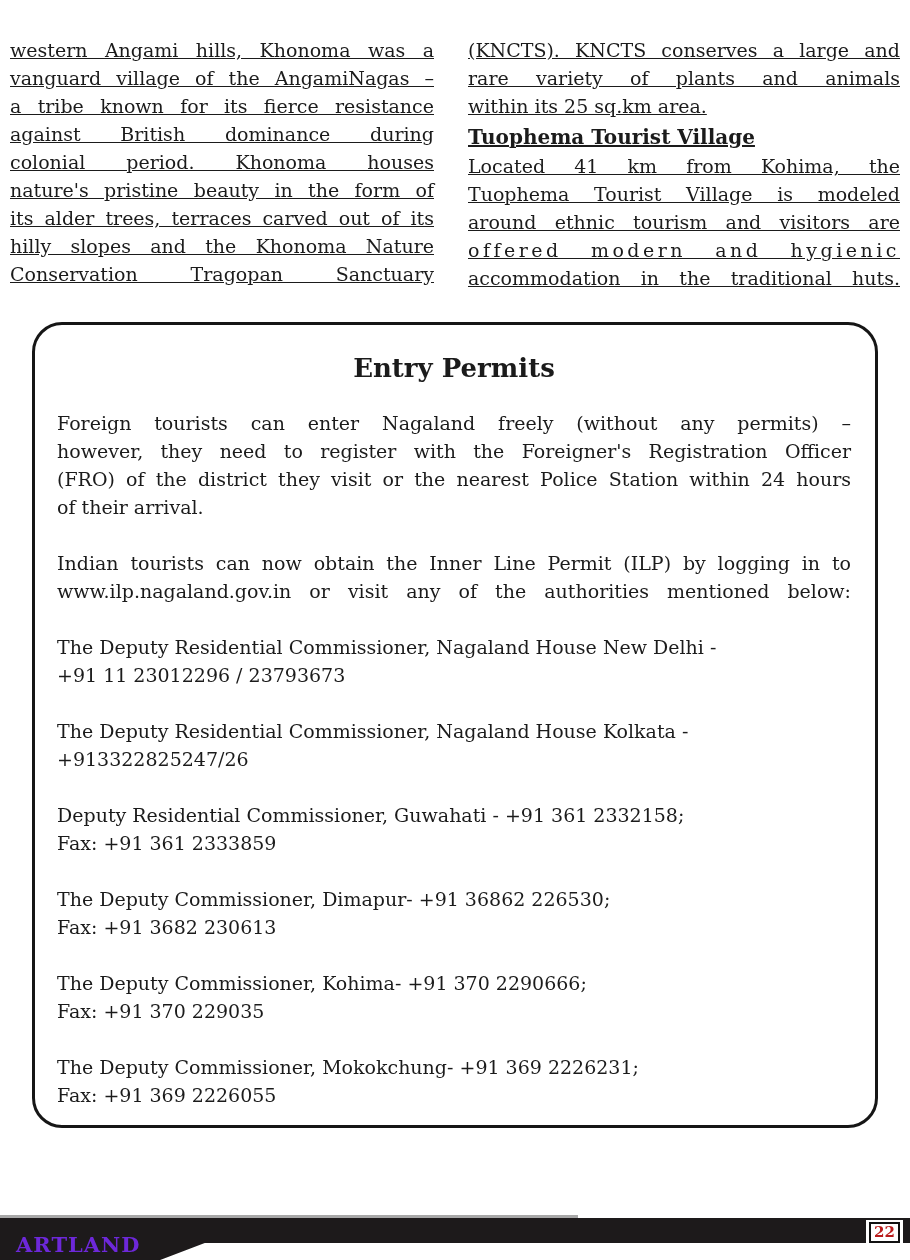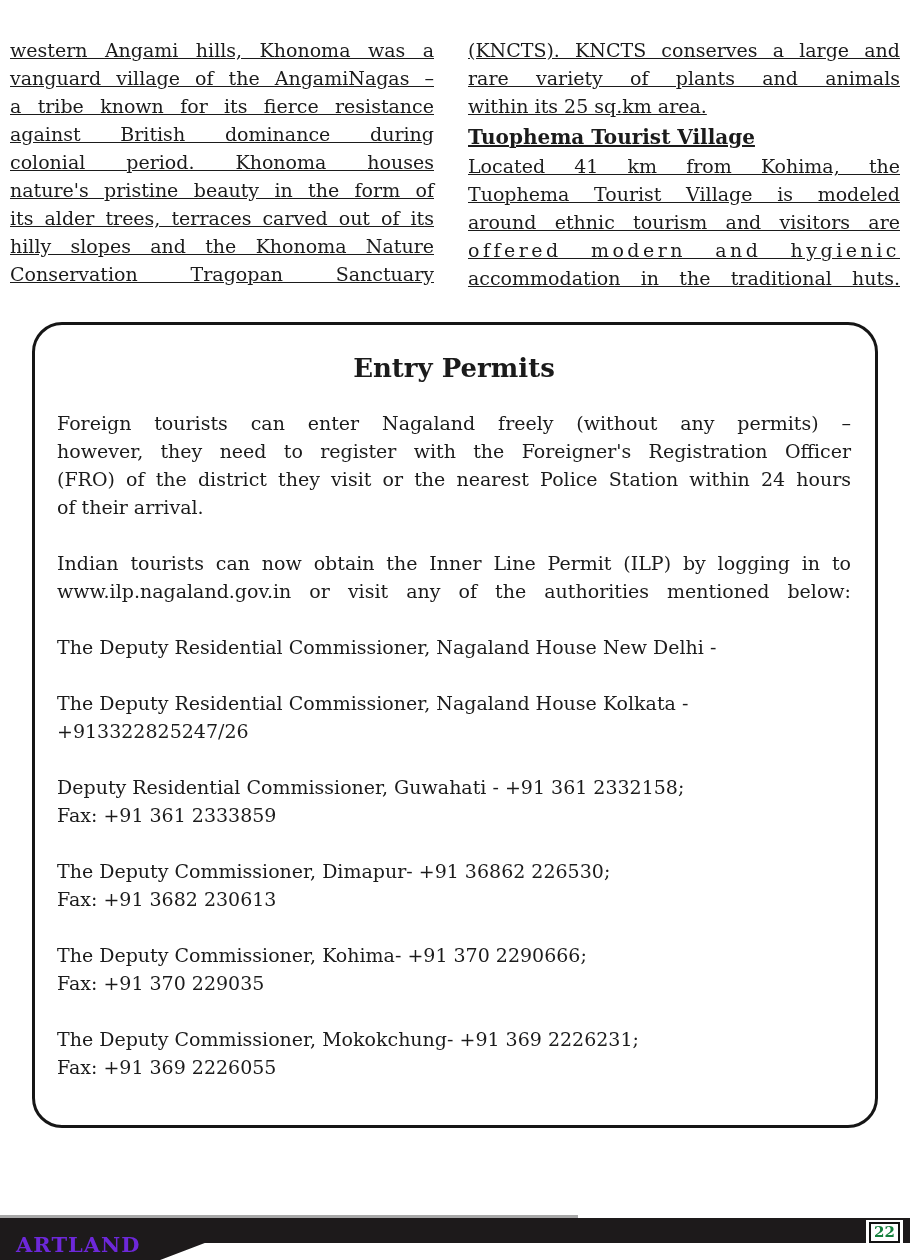--- a/index.html
+++ b/index.html
@@ -46,21 +46,21 @@
     position:absolute; left:16px; top:1234px; color:#6d28d9;
     font-weight:bold; font-size:21px; letter-spacing:1px; line-height:22px;
   }
   .page-badge {
     position:absolute; left:866px; top:1220px; width:37px; height:25px;
     background:#ffffff; display:flex; align-items:center; justify-content:center;
     box-sizing:border-box; padding:2px;
   }
   .page-badge-inner {
     border:2px solid #111111; font-weight:bold; font-size:15px; line-height:17px;
-    padding:0 3px; color:#15803d;text-align:center;
+    padding:0 3px; color:#b91c1c;text-align:center;
   }
 </style>
 </head>
 <body>
 
 <div class="page">
 
   <div class="col col-left">
     <div class="ln j">western Angami hills, Khonoma was a</div>
     <div class="ln j">vanguard village of the AngamiNagas –</div>
@@ -95,20 +95,21 @@
       <div class="ln last">of their arrival.</div>
     </div>
 
     <div class="box-para">
       <div class="ln j">Indian tourists can now obtain the Inner Line Permit (ILP) by logging in to</div>
       <div class="ln j">www.ilp.nagaland.gov.in or visit any of the authorities mentioned below:</div>
     </div>
 
     <div class="contact">
       <div class="ln last">The Deputy Residential Commissioner, Nagaland House New Delhi -</div>
+      <div class="ln last">+91 11 23012296 / 23793673</div>
     </div>
     <div class="contact">
       <div class="ln last">The Deputy Residential Commissioner, Nagaland House Kolkata -</div>
       <div class="ln last">+913322825247/26</div>
     </div>
     <div class="contact">
       <div class="ln last">Deputy Residential Commissioner, Guwahati -  +91 361 2332158;</div>
       <div class="ln last">Fax: +91 361 2333859</div>
     </div>
     <div class="contact">

